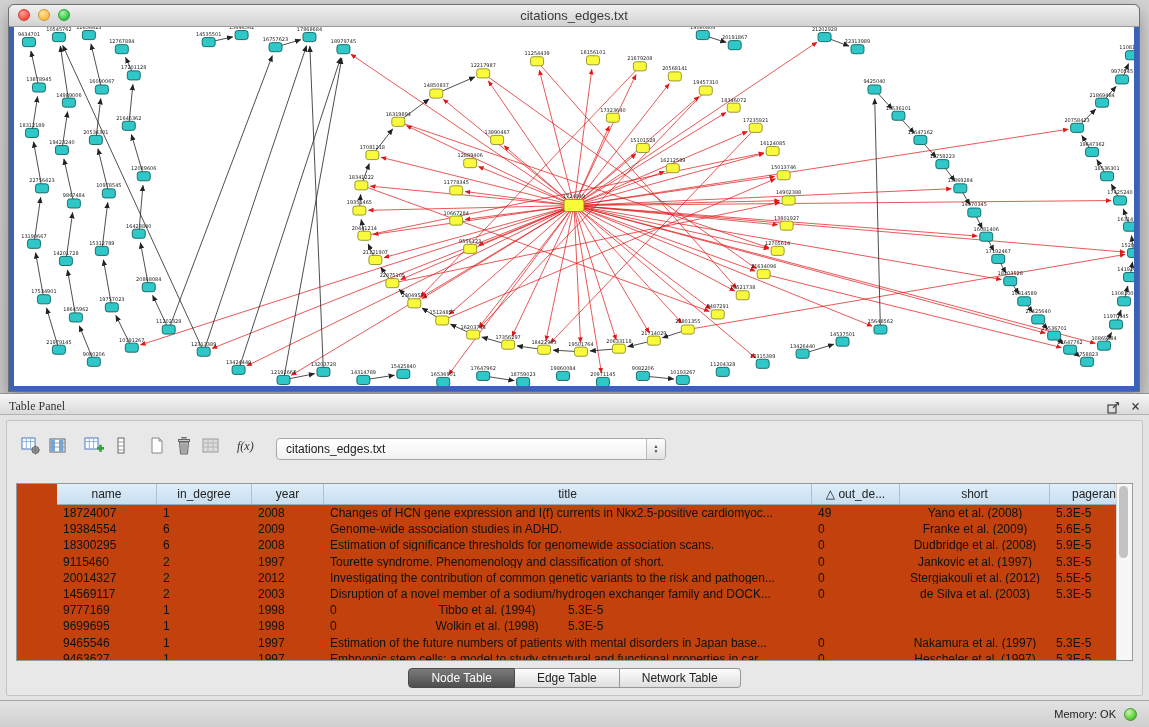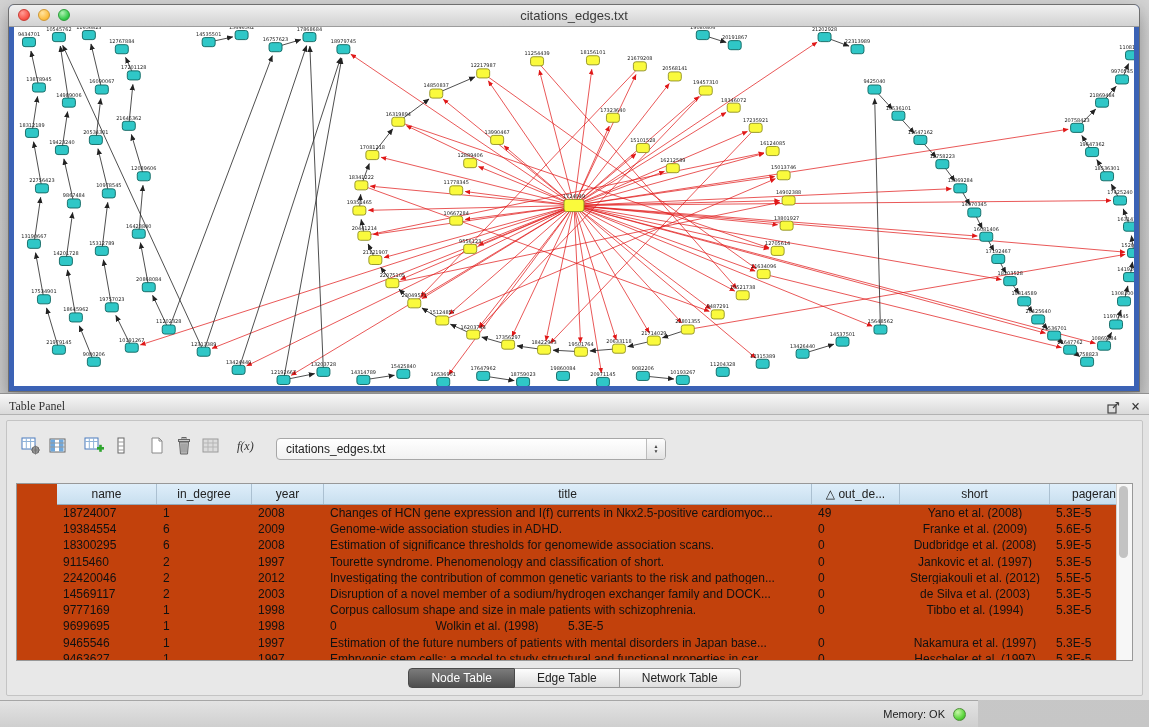--- a/index.html
+++ b/index.html
@@ -47,21 +47,21 @@
   .vscroll{position:absolute;right:0;top:0;bottom:0;width:15px;background:#f7f7f7;border-left:1px solid #d2d2d2;}
   .vthumb{position:absolute;top:2px;left:2px;width:9px;height:72px;background:#c3c3c3;border-radius:5px;}
 
   .tabs{position:absolute;left:0;right:0;bottom:7px;display:flex;justify-content:center;}
   .tab{height:20px;padding:0 22px;font-size:12px;display:flex;align-items:center;background:linear-gradient(#fdfdfd,#dedede);border:1px solid #979797;border-left:none;color:#222;box-sizing:border-box;}
   .tab:first-child{border-left:1px solid #979797;border-radius:4px 0 0 4px;}
   .tab:last-child{border-radius:0 4px 4px 0;}
   .tab.active{background:linear-gradient(#7b7b7b,#4e4e4e);color:#fff;border-color:#4a4a4a;}
 
   
-  .status-bar{position:absolute;left:0;bottom:0;width:978px;height:27px;background:linear-gradient(#e3e3e3,#cfcfcf);border-top:1px solid #a6a6a6;display:flex;align-items:center;justify-content:flex-end;gap:8px;padding-right:12px;box-sizing:border-box;font-size:11px;color:#222;}
+  .status-bar{position:absolute;left:0;bottom:0;width:1149px;height:27px;background:linear-gradient(#e3e3e3,#cfcfcf);border-top:1px solid #a6a6a6;display:flex;align-items:center;justify-content:flex-end;gap:8px;padding-right:12px;box-sizing:border-box;font-size:11px;color:#222;}
   .mem-led{width:13px;height:13px;border-radius:50%;background:radial-gradient(circle at 35% 30%,#c7f7a8,#5cd63e 60%,#2f9e1e);border:1px solid #4f8f3a;box-sizing:border-box;}
 </style>
 </head>
 <body>
 
 <div class="app">
 
   <div class="graph-window">
     <div class="titlebar">
       <div class="traffic">
@@ -613,42 +613,41 @@
             <div class="tr">
               <div class="td c0">9115460</div>
               <div class="td c1">2</div>
               <div class="td c2">1997</div>
               <div class="td c3">Tourette syndrome. Phenomenology and classification of short.</div>
               <div class="td c4">0</div>
               <div class="td c5">Jankovic et al. (1997)</div>
               <div class="td c6">5.3E-5</div>
             </div>
             <div class="tr">
-              <div class="td c0">22420046</div>
+              <div class="td c0">20014327</div>
               <div class="td c1">2</div>
               <div class="td c2">2012</div>
               <div class="td c3">Investigating the contribution of common genetic variants to the risk and pathogen...</div>
               <div class="td c4">0</div>
               <div class="td c5">Stergiakouli et al. (2012)</div>
               <div class="td c6">5.5E-5</div>
             </div>
             <div class="tr">
               <div class="td c0">14569117</div>
               <div class="td c1">2</div>
               <div class="td c2">2003</div>
               <div class="td c3">Disruption of a novel member of a sodium/hydrogen exchanger family and DOCK...</div>
               <div class="td c4">0</div>
               <div class="td c5">de Silva et al. (2003)</div>
               <div class="td c6">5.3E-5</div>
             </div>
             <div class="tr">
               <div class="td c0">9777169</div>
               <div class="td c1">1</div>
               <div class="td c2">1998</div>
-              <div class="td c3">Corpus callosum shape and size in male patients with schizophrenia.</div>
               <div class="td c4">0</div>
               <div class="td c5">Tibbo et al. (1994)</div>
               <div class="td c6">5.3E-5</div>
             </div>
             <div class="tr">
               <div class="td c0">9699695</div>
               <div class="td c1">1</div>
               <div class="td c2">1998</div>
               <div class="td c4">0</div>
               <div class="td c5">Wolkin et al. (1998)</div>

